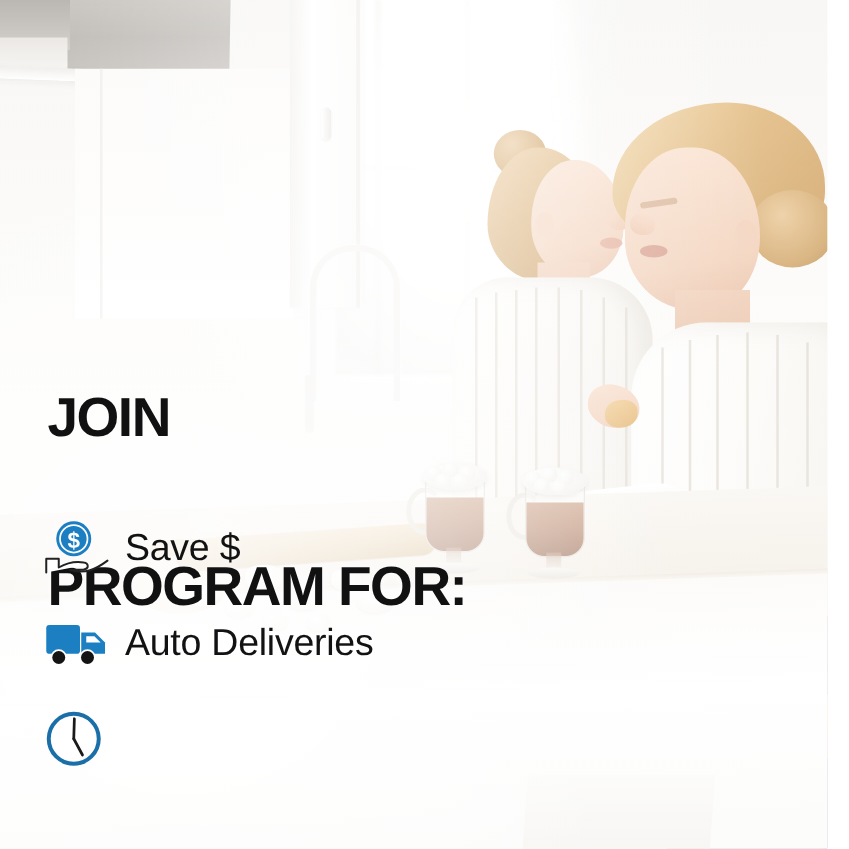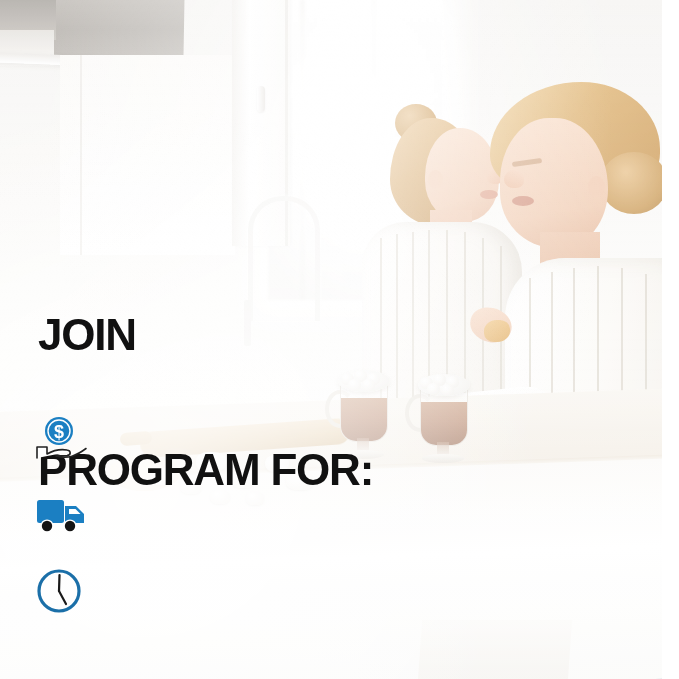--- a/index.html
+++ b/index.html
@@ -518,34 +518,36 @@
     <div class="benefit">
       <div class="bicon">
         <svg width="58" height="50" viewBox="0 0 58 50">
           <circle cx="25" cy="17" r="14" fill="#1b7fc2"></circle>
           <circle cx="25" cy="17" r="11" fill="none" stroke="#ffffff" stroke-width="1.4"></circle>
           <text x="25" y="24" font-family="Liberation Sans, sans-serif" font-size="18" font-weight="bold" fill="#ffffff" text-anchor="middle">$</text>
           <path d="M3 44 L3 33 L13 33 L13 40 C20 36 27 35 33 36 C37 36.5 37.5 41 33 41.5 L22 42
                    C27.5 43.5 33 43.8 38 42.2 C43 40.6 48 37.5 52 34.5" fill="#ffffff" stroke="#222222" stroke-width="1.6" stroke-linejoin="round" stroke-linecap="round"></path>
         </svg>
       </div>
+      <div class="blabel">Save $</div>
     </div>
 
     <div class="benefit">
       <div class="bicon">
         <svg width="58" height="50" viewBox="0 0 58 50">
           <rect x="3" y="10" width="27" height="23" rx="2.5" fill="#1b7fc2"></rect>
           <path d="M31 16 H42 L50 24 V33 H31 Z" fill="#1b7fc2"></path>
           <path d="M35 19 H41.5 L46.5 24 H35 Z" fill="#ffffff"></path>
           <circle cx="13" cy="36" r="6.6" fill="#ffffff"></circle>
           <circle cx="13" cy="36" r="5.2" fill="#141414"></circle>
           <circle cx="36" cy="36" r="6.6" fill="#ffffff"></circle>
           <circle cx="36" cy="36" r="5.2" fill="#141414"></circle>
         </svg>
       </div>
+      <div class="blabel">Auto Deliveries</div>
     </div>
 
     <div class="benefit">
       <div class="bicon">
         <svg width="58" height="50" viewBox="0 0 58 50">
           <circle cx="25" cy="25" r="20" fill="none" stroke="#1b6fa8" stroke-width="3.2"></circle>
           <line x1="25" y1="25" x2="25.5" y2="9" stroke="#1a1a1a" stroke-width="2.2" stroke-linecap="round"></line>
           <line x1="25" y1="25" x2="32" y2="38" stroke="#1a1a1a" stroke-width="2.2" stroke-linecap="round"></line>
         </svg>
       </div>

